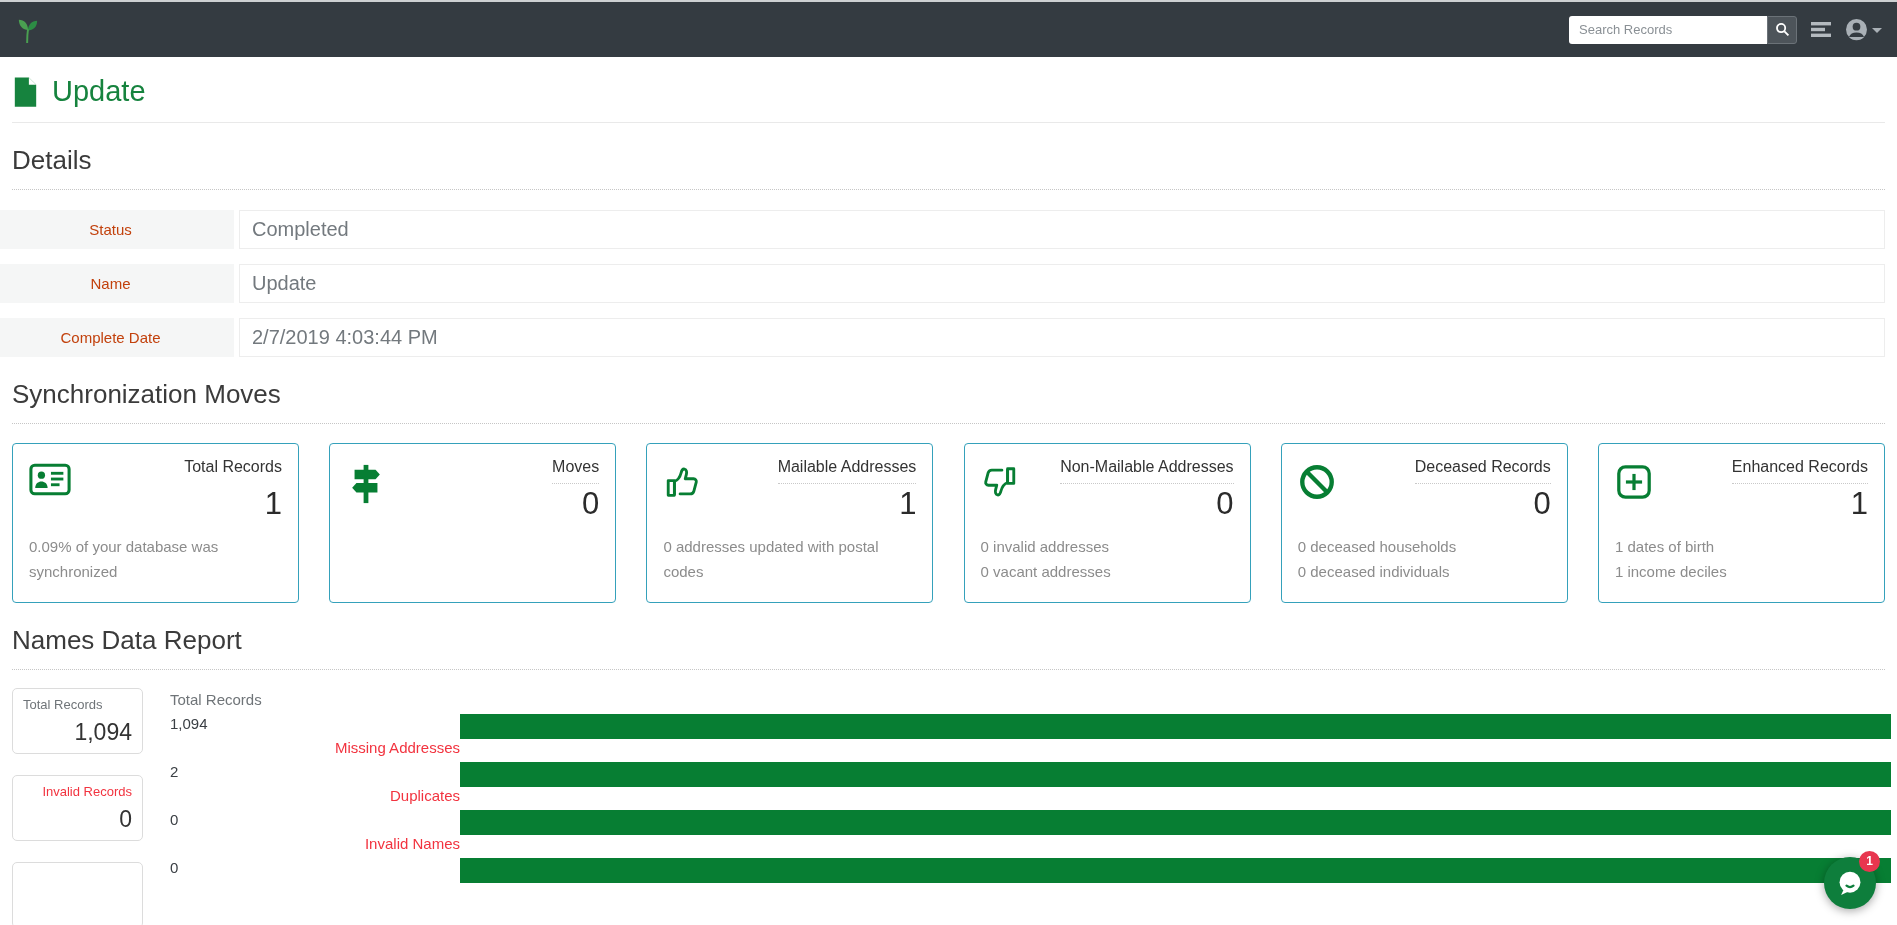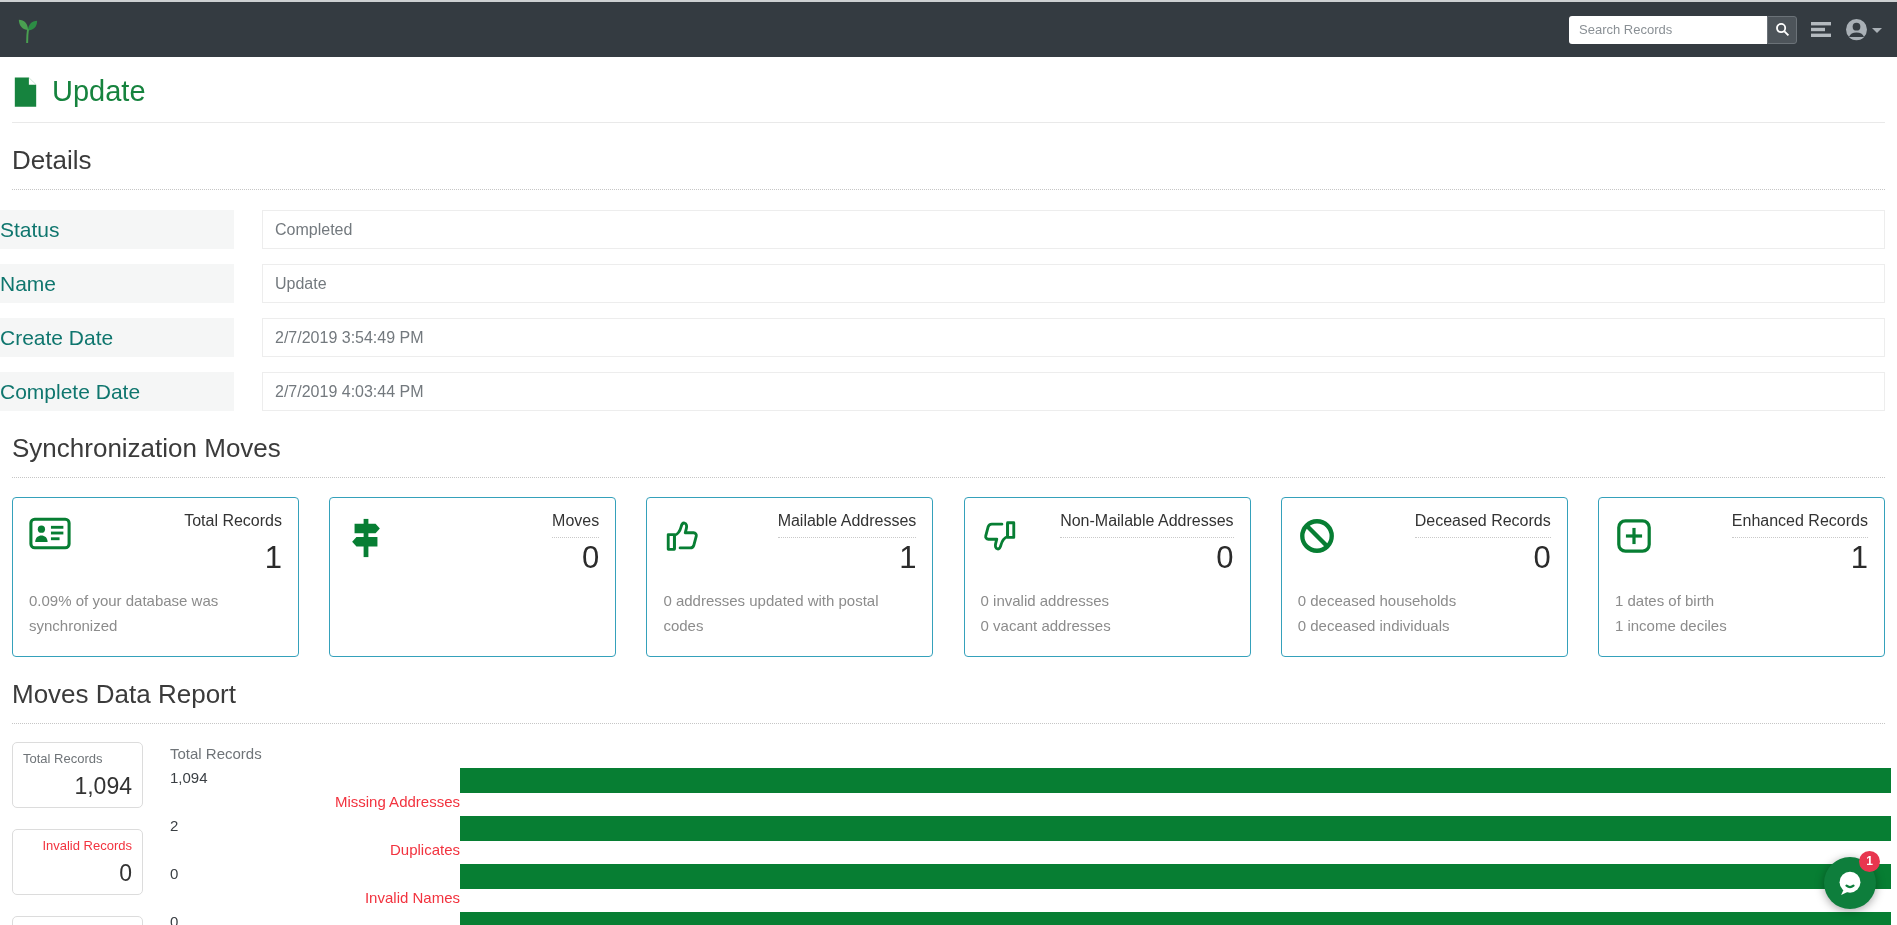--- a/index.html
+++ b/index.html
@@ -42,26 +42,26 @@
   .page-title { font-size:29px; font-weight:400; color:#16833e; }
   h2.section-h {
     font-size:26px; font-weight:400; color:#3b3b3b;
     margin-top:22px; padding-bottom:13px; border-bottom:1px dotted #c6c6c6;
   }
   h2.first { }
   
   .detail-rows { margin:20px -12px 0 -12px; }
   .detail-row { display:flex; height:39px; margin-bottom:15px; }
   .detail-label {
-    width:234px; background:#f5f6f6; text-align:left; padding-right:13px;
-    line-height:39px; font-size:21px; color:#0f766e; flex:none;
+    width:234px; background:#f5f6f6; text-align:center; padding-right:13px;
+    line-height:39px; font-size:15px; color:#c2410c; flex:none;
   }
   .detail-value {
-    flex:1; margin-left:28px; margin-right:12px; border:1px solid #ededed;
-    line-height:37px; padding-left:12px; font-size:16px; color:#73797e;
+    flex:1; margin-left:5px; margin-right:12px; border:1px solid #ededed;
+    line-height:37px; padding-left:12px; font-size:20px; color:#73797e;
     background:#fff;
   }
   
   .cards { display:flex; justify-content:space-between; margin-top:19px; }
   .card {
     width:287px; height:160px; border:1px solid #35a1bb; border-radius:4px;
     padding:14px 16px 18px 16px; display:flex; flex-direction:column;
   }
   .card-top { display:flex; justify-content:space-between; align-items:flex-start; }
   .card-icon { margin-top:5px; flex:none; }
@@ -157,24 +157,20 @@
   <div class="detail-rows">
     <div class="detail-row">
       <div class="detail-label">Status</div>
       <div class="detail-value">Completed</div>
     </div>
     <div class="detail-row">
       <div class="detail-label">Name</div>
       <div class="detail-value">Update</div>
     </div>
     <div class="detail-row">
-      <div class="detail-label">Create Date</div>
-      <div class="detail-value">2/7/2019 3:54:49 PM</div>
-    </div>
-    <div class="detail-row">
       <div class="detail-label">Complete Date</div>
       <div class="detail-value">2/7/2019 4:03:44 PM</div>
     </div>
   </div>
 
   <h2 class="section-h">Synchronization Moves</h2>
   <div class="cards">
 
     <div class="card">
       <div class="card-top">
@@ -288,21 +284,21 @@
           <div class="card-value">1</div>
         </div>
       </div>
       <div class="card-desc">
         <div>1 dates of birth</div>
         <div>1 income deciles</div>
       </div>
     </div>
   </div>
 
-  <h2 class="section-h">Moves Data Report</h2>
+  <h2 class="section-h">Names Data Report</h2>
   <div class="input-grid">
 
     <div class="sum-col">
       <div class="sum-card">
         <div class="sum-label c-gray">Total Records</div>
         <div class="sum-value">1,094</div>
       </div>
       <div class="sum-card">
         <div class="sum-label c-red">Invalid Records</div>
         <div class="sum-value">0</div>

